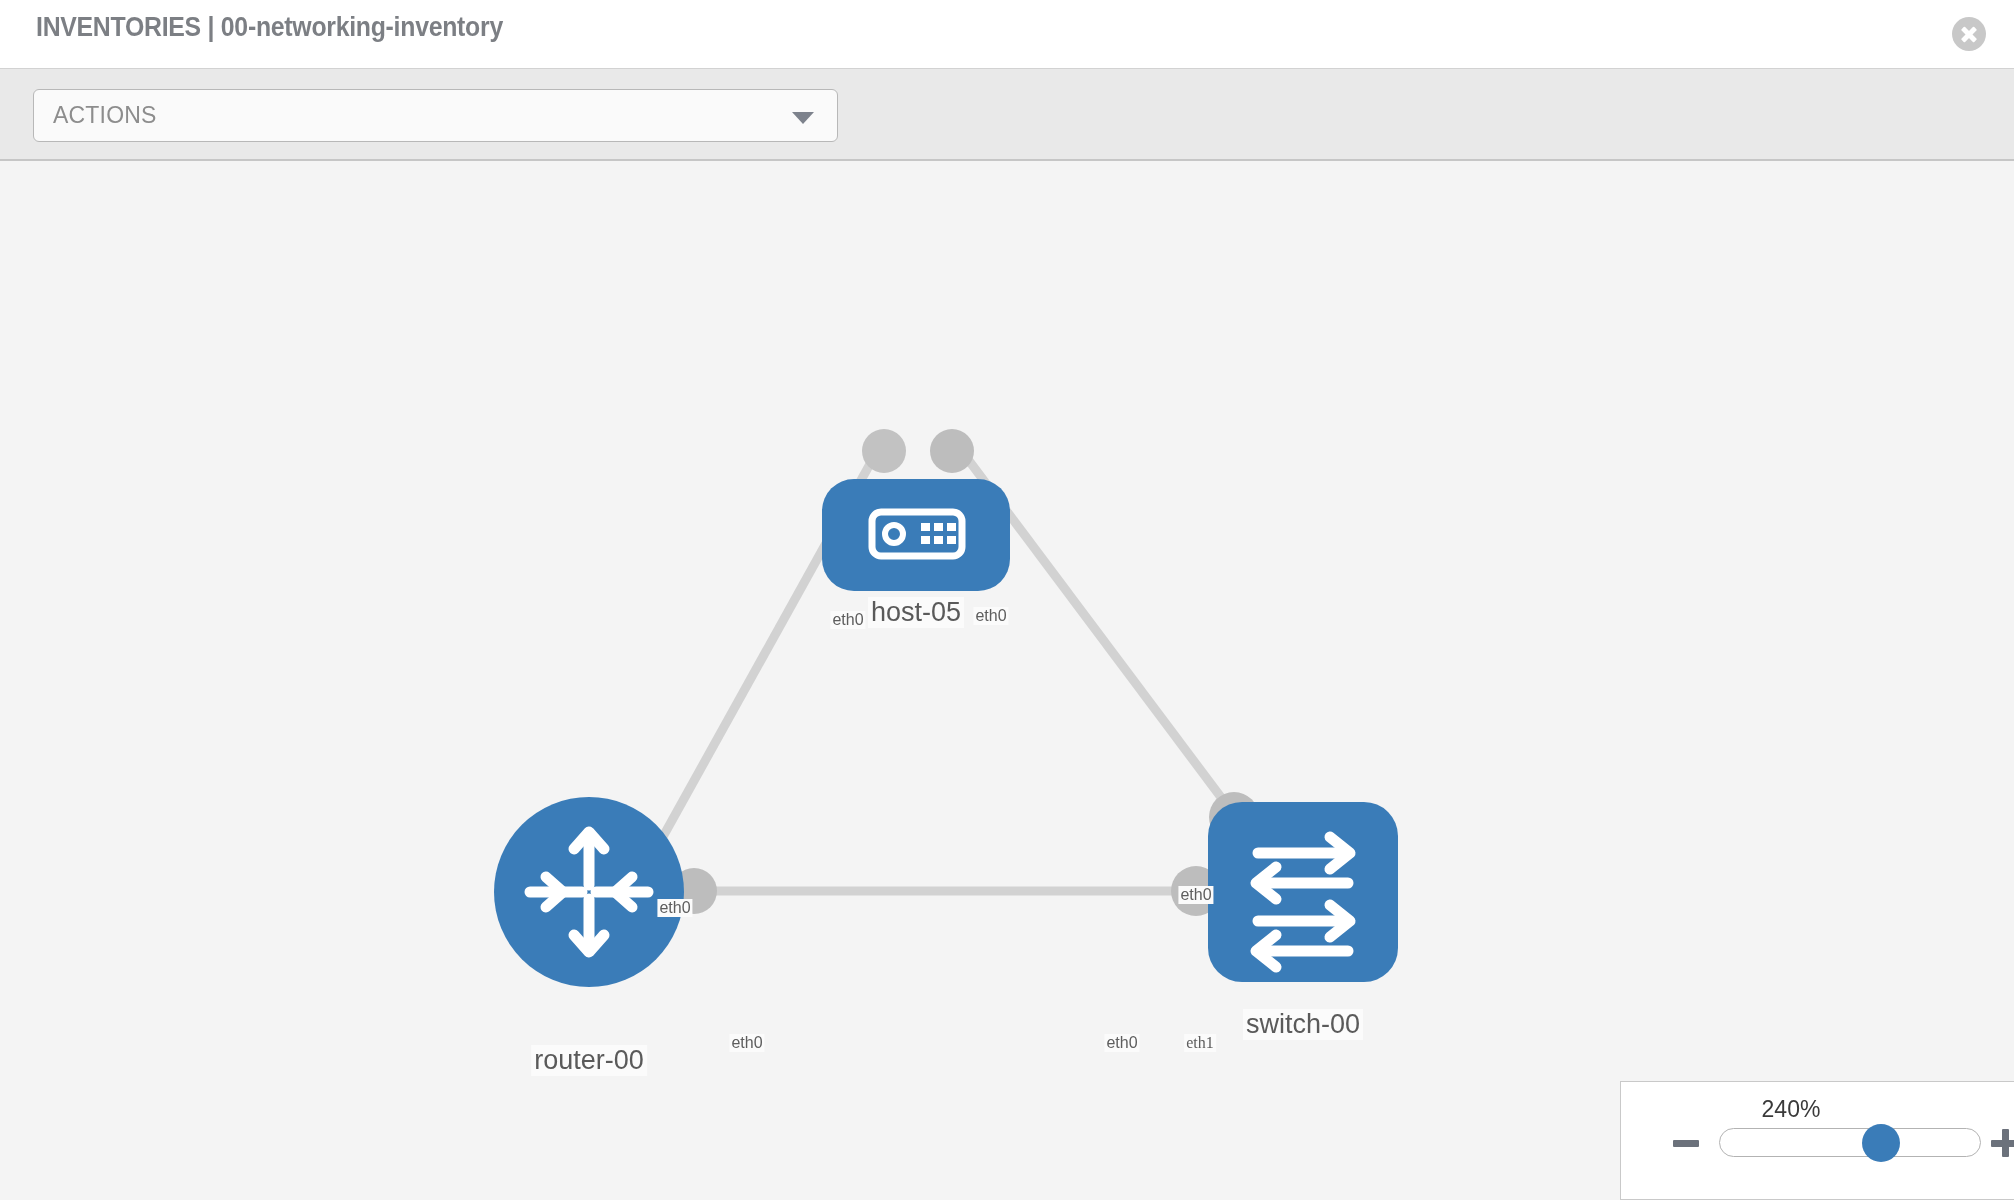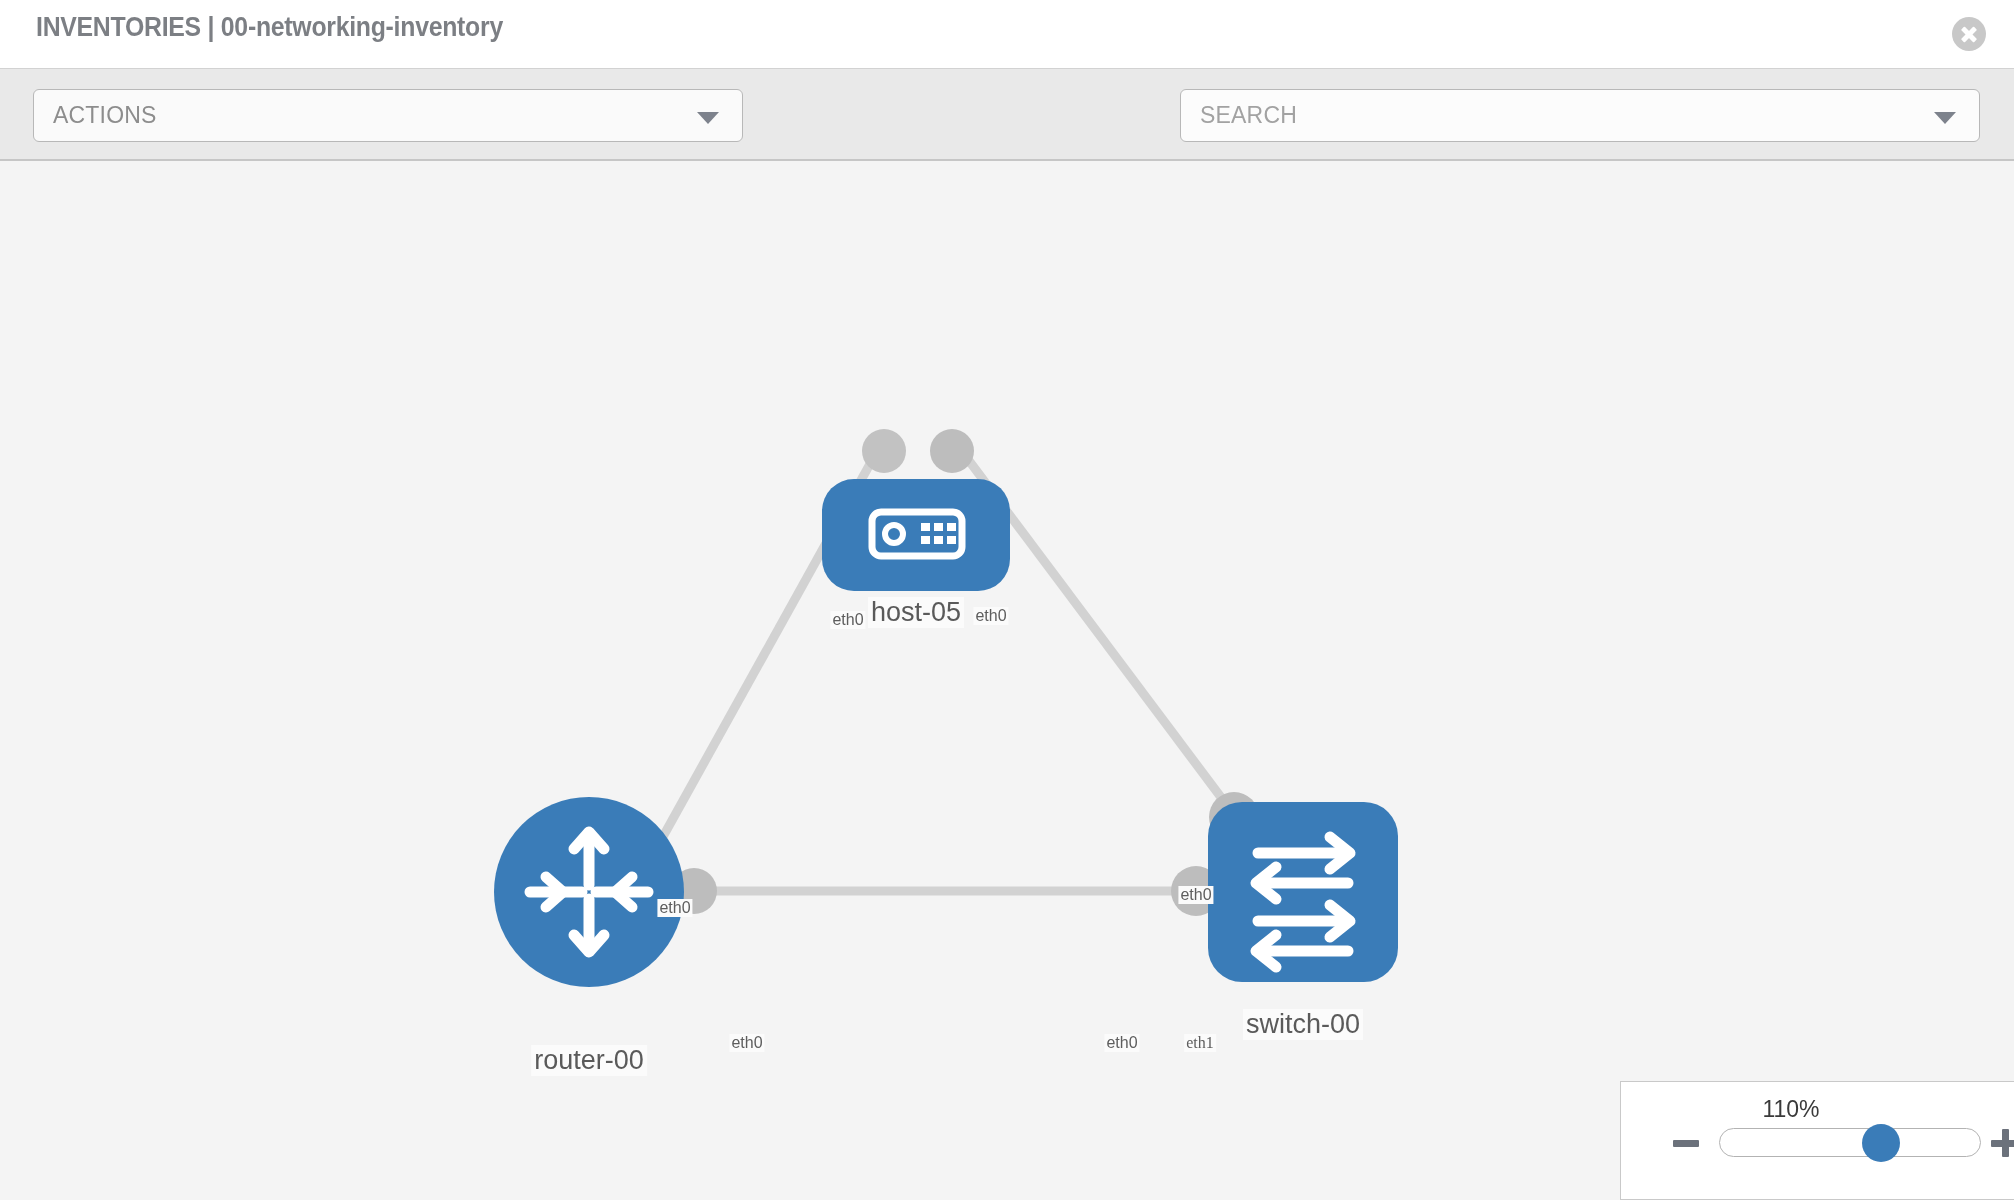--- a/index.html
+++ b/index.html
@@ -54,21 +54,21 @@
     position: absolute;
     left: 0; top: 68px;
     width: 2014px; height: 93px;
     background: #e9e9e9;
     border-top: 1px solid #d2d2d2;
     border-bottom: 2px solid #c6c6c6;
   }
   #actions-select {
     position: absolute;
     left: 33px; top: 20px;
-    width: 710px; height: 53px;
+    width: 805px; height: 53px;
     background: #fafafa;
     border: 1px solid #b8b8b8;
     border-radius: 6px;
     cursor: pointer;
   }
   #actions-select .label {
     position: absolute;
     left: 19px; top: 12px;
     font-size: 23px;
     color: #8d8d8d;
@@ -228,24 +228,20 @@
 
   <div class="tool-icon" id="key-icon">
     <svg viewBox="0 0 48 48" width="48" height="48" aria-hidden="true">
       <circle cx="16" cy="18" r="10" fill="none" stroke="#7d828c" stroke-width="5"></circle>
       <path d="M23.5 24.5 L40 41" stroke="#7d828c" stroke-width="5" stroke-linecap="round" fill="none"></path>
       <path d="M31 32 L37 26" stroke="#7d828c" stroke-width="5" stroke-linecap="round" fill="none"></path>
       <path d="M36 37 L41 32" stroke="#7d828c" stroke-width="5" stroke-linecap="round" fill="none"></path>
     </svg>
   </div>
 
-  <div id="search-box">
-    <span class="label">SEARCH</span>
-    <span class="caret"></span>
-  </div>
 </div>
 
 <div id="canvas">
 
   <svg id="topology-svg" viewBox="0 0 2014 1039">
 
     <g>
       <line x1="880" y1="285" x2="655" y2="690" stroke="#d2d2d2" stroke-width="9"></line>
       <line x1="958" y1="285" x2="1235" y2="655" stroke="#d2d2d2" stroke-width="9"></line>
       <line x1="690" y1="730" x2="1200" y2="730" stroke="#d2d2d2" stroke-width="9"></line>
@@ -318,21 +314,21 @@
   <div class="iface-label" style="left:991px; top:446px;">eth0</div>
   <div class="iface-label" style="left:675px; top:738px;">eth0</div>
   <div class="iface-label" style="left:1196px; top:725px;">eth0</div>
   <div class="iface-label" style="left:747px; top:873px;">eth0</div>
   <div class="iface-label" style="left:1122px; top:873px;">eth0</div>
   <div class="iface-label" style="left:1200px; top:873px;font-family:Liberation Serif, serif;">eth1</div>
 
 </div>
 
 <div id="zoom-panel">
-  <div id="zoom-value">110%</div>
+  <div id="zoom-value">240%</div>
   <div id="zoom-minus"></div>
   <div id="zoom-slider">
     <div id="zoom-thumb" style="left: 142.2px;"></div>
   </div>
   <div id="zoom-plus">
     <div class="h"></div>
     <div class="v"></div>
   </div>
 </div>
 

